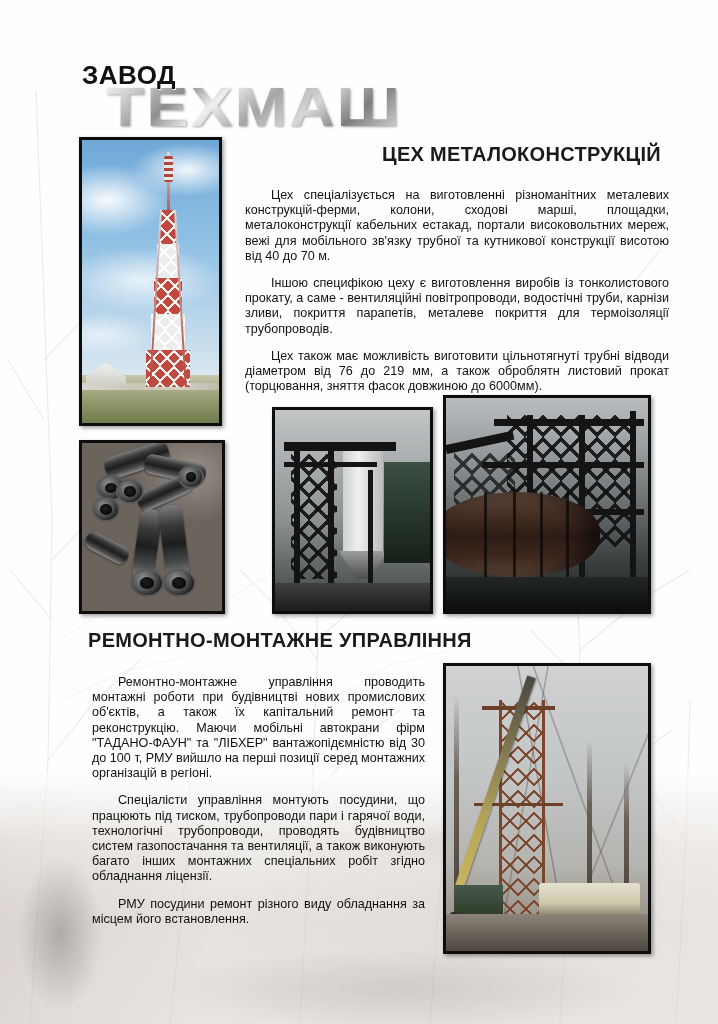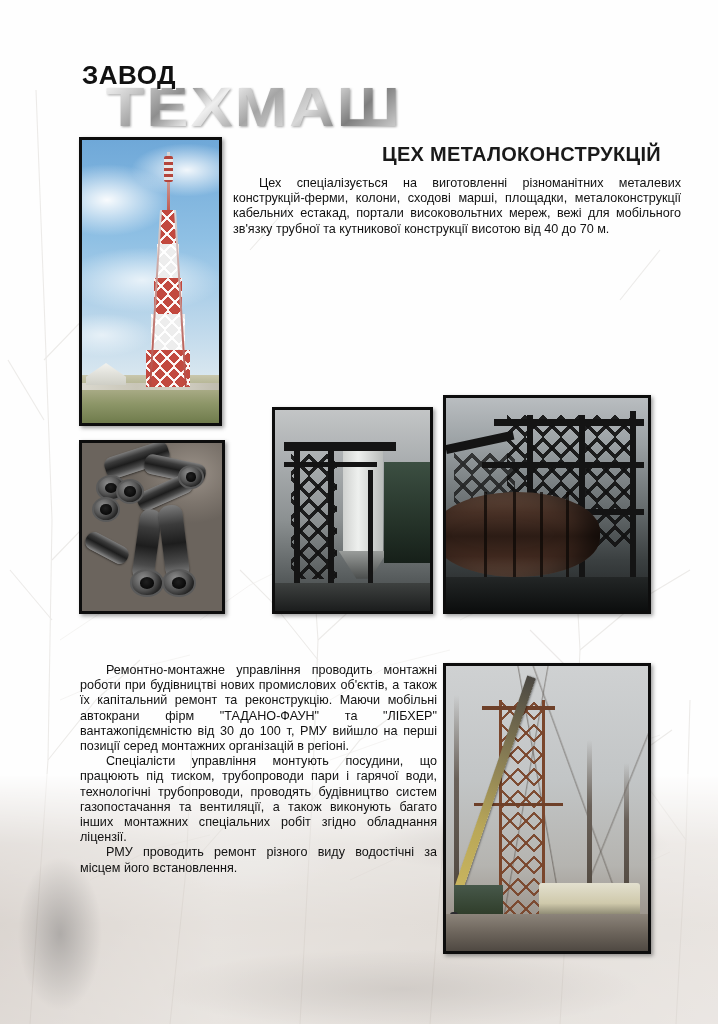--- a/index.html
+++ b/index.html
@@ -70,21 +70,21 @@
   #h-remont{left:88px;top:629px;}
 
   
   .body-text{
     position:absolute;
     font-size:12.6px;line-height:15.2px;color:#111;
     text-align:justify;
     font-family:"Liberation Sans", sans-serif;
     -webkit-hyphens:none;hyphens:none;
   }
-  .body-text p{margin:0;text-indent:26px;}
+  .body-text p{margin:12px;text-indent:26px;}
   #txt-metal{left:233px;top:176px;width:448px;}
   #txt-remont{left:80px;top:663px;width:357px;}
 
   
   .photo{
     position:absolute;overflow:hidden;
     border:3px solid #0d0d0d;
     box-shadow:2px 2px 4px rgba(0,0,0,.38);
     background:#222;
   }
@@ -304,20 +304,22 @@
 
   <div class="logo-wrap">
     <div class="logo-zavod">ЗАВОД</div>
     <div class="logo-techmash">ТЕХМАШ</div>
   </div>
 
   <div class="h-section" id="h-metal">ЦЕХ МЕТАЛОКОНСТРУКЦІЙ</div>
 
   <div class="body-text" id="txt-metal">
     <p>Цех спеціалізується на виготовленні різноманітних металевих конструкцій-ферми, колони, сходові марші, площадки, металоконструкції кабельних естакад, портали високовольтних мереж, вежі для мобільного зв'язку трубної та кутникової конструкції висотою від 40 до 70 м.</p>
+    <p>Іншою специфікою цеху є виготовлення виробів із тонколистового прокату, а саме - вентиляційні повітропроводи, водостічні труби, карнізи зливи, покриття парапетів, металеве покриття для термоізоляції трубопроводів.</p>
+    <p>Цех також має можливість виготовити цільнотягнуті трубні відводи діаметром від 76 до 219 мм, а також оброблятн листовий прокат (торцювання, зняття фасок довжиною до 6000мм).</p>
   </div>
 
   <div class="photo" id="ph-tower">
     <div class="inner">
       <div class="sky"></div>
       <div class="ground"></div>
       <div class="bldg"></div>
       <div class="tower">
         <div class="mast"></div>
         <i class="lattice" style="top:58px;height:34px;left:14px;right:14px;background-color:#c2493f;"></i>
@@ -380,25 +382,26 @@
       <div class="drum">
         <i style="left:30%"></i>
           <i style="left:48%"></i>
           <i style="left:64%"></i>
           <i style="left:80%"></i>
       </div>
       <div class="beam" style="left:0;right:0;bottom:0;height:16%;background:linear-gradient(to bottom,#232626,#0c0e0e);"></div>
     </div>
   </div>
 
+  <div class="h-section" id="h-remont">РЕМОНТНО-МОНТАЖНЕ УПРАВЛІННЯ</div>
 
   <div class="body-text" id="txt-remont">
     <p>Ремонтно-монтажне управління проводить монтажні роботи при будівництві нових промислових об'єктів, а також їх капітальний ремонт та реконструкцію. Маючи мобільні автокрани фірм "ТАДАНО-ФАУН" та "ЛІБХЕР" вантажопідємністю від 30 до 100 т, РМУ вийшло на перші позиції серед монтажних організацій в регіоні.</p>
     <p>Спеціалісти управління монтують посудини, що працюють під тиском, трубопроводи пари і гарячої води, технологічні трубопроводи, проводять будівництво систем газопостачання та вентиляції, а також виконують багато інших монтажних спеціальних робіт згідно обладнання ліцензії.</p>
-    <p>РМУ проводить ремонт різного виду водостічні за місцем його встановлення.</p>
+    <p>РМУ посудини ремонт різного виду обладнання за місцем його встановлення.</p>
   </div>
 
   <div class="photo" id="ph-crane">
     <div class="inner">
       <div class="crane-bg"></div>
       <div class="tree-mass"></div>
       <div class="tree-trunk" style="left:4%;height:74%;"></div>
       <div class="tree-trunk" style="left:70%;height:58%;"></div>
       <div class="tree-trunk" style="left:88%;height:50%;"></div>
       <div class="rust-tower"></div>

